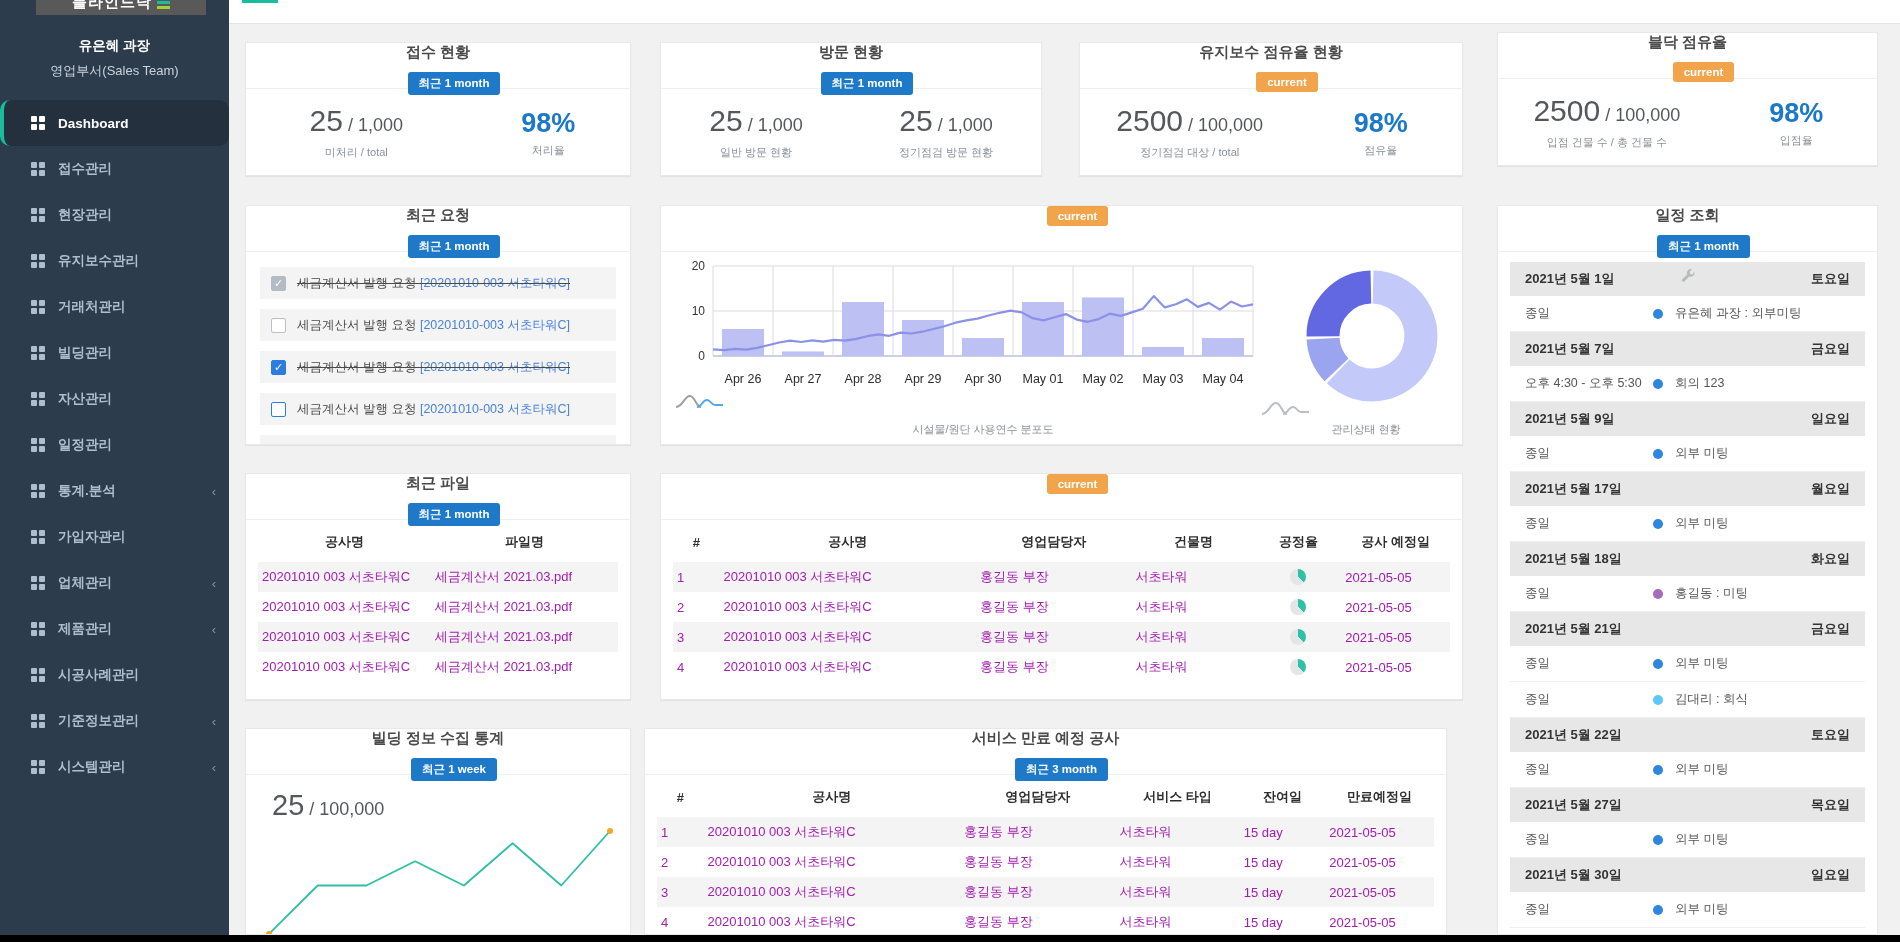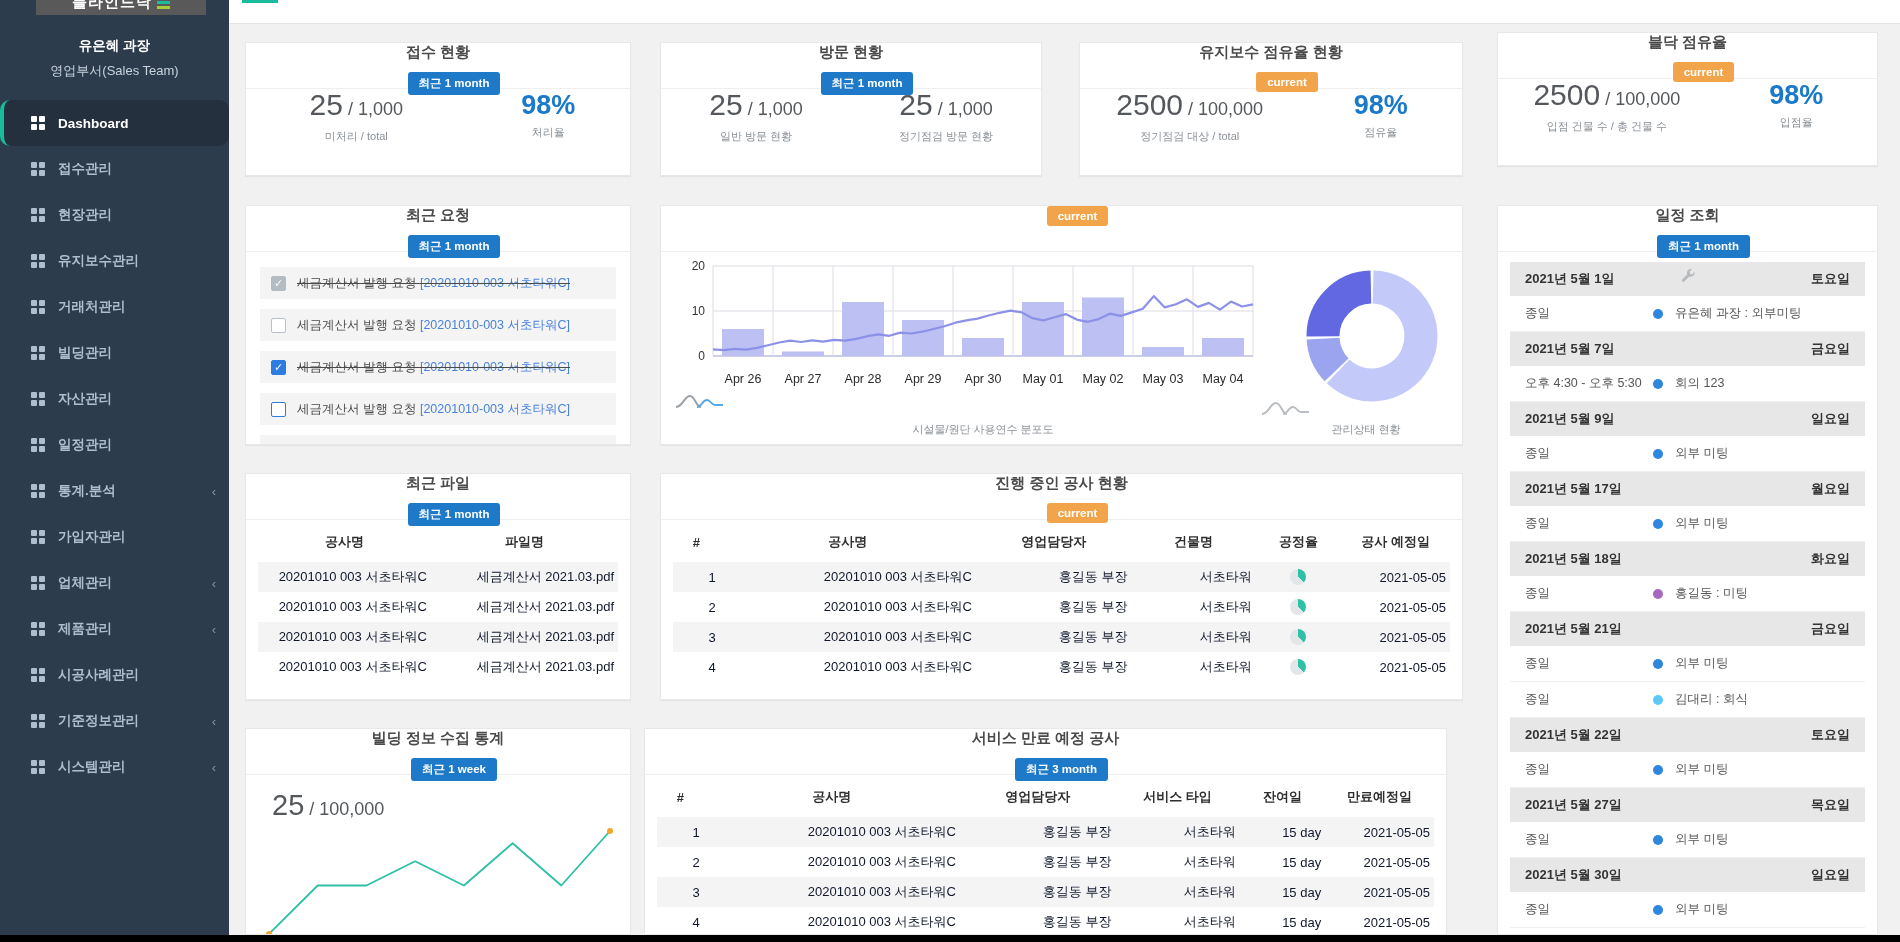--- a/index.html
+++ b/index.html
@@ -29,21 +29,21 @@
   
   .card { position:absolute; background:#fff; border:1px solid #e8e8e8; box-shadow:0 1px 1px rgba(0,0,0,.05); overflow:hidden; }
   .card-hd { height:46px; display:flex; align-items:center; padding:0 20px; border-bottom:1px solid #efefef; gap:10px;flex-direction:column; }
   .card-title { font-size:15px; font-weight:bold; color:#4a4a4a; flex:1; }
   .badge { font-size:11.5px; font-weight:bold; color:#fff; padding:4px 11px; border-radius:3px; white-space:nowrap;margin-left:32px; }
   .badge-blue { background:#1e79c8; }
   .badge-orange { background:#f2a44a; }
   .wrench { flex:none; cursor:pointer; }
 
   
-  .stat-body { display:flex; align-items:flex-start; height:86px; }
+  .stat-body { display:flex; align-items:center; height:86px; }
   .stat { flex:1; text-align:center; }
   .stat.wide { flex:1.35; }
   .num { font-size:30px; color:#54585c; line-height:32px; }
   .den { font-size:18px; color:#54585c; }
   .den::before { content:" / "; }
   .lbl { font-size:11px; color:#8a9097; margin-top:4px; }
   .pct { font-size:27px; font-weight:bold; color:#1a79c8; line-height:32px; }
 
   
   #req-list { padding:15px 14px 0; display:flex; flex-direction:column; gap:10px; }
@@ -61,21 +61,21 @@
   .bar-labels { position:absolute; left:52px; top:166px; width:540px; display:flex; }
   .bar-labels span { flex:1; text-align:center; font-size:12.5px; color:#2b2b2b; }
   .bar-caption { position:absolute; left:52px; top:216px; width:540px; text-align:center; font-size:11px; color:#8a9097; }
   .wave { position:absolute; }
   .donut-svg { position:absolute; left:636px; top:62px; }
   .donut-caption { position:absolute; left:600px; top:216px; width:210px; text-align:center; font-size:11px; color:#8a9097; }
 
   
   table.tbl { width:calc(100% - 24px); margin:0 12px; border-collapse:collapse; table-layout:fixed; }
   .tbl th { font-size:13px; font-weight:bold; color:#2e2e2e; padding:13px 4px 11px; text-align:center; }
-  .tbl td { font-size:13px; color:#0f172a; text-align:right; padding:6px 4px; height:29px; }
+  .tbl td { font-size:13px; color:#a21caf; text-align:left; padding:6px 4px; height:29px; }
   .tbl tbody tr:nth-child(odd) { background:#f4f4f5; }
   .pie { width:16px; height:16px; border-radius:50%; margin:0 auto; }
 
   
   .bd-num { position:absolute; left:26px; top:60px; font-size:29px; color:#54585c; }
   .bd-den { font-size:18px; color:#54585c; }
   .bd-den::before { content:" / "; }
   .line-svg { position:absolute; left:0; top:85px; }
 
   
@@ -533,21 +533,20 @@
           <tr>
             <td>20201010 003 서초타워C</td>
             <td>세금계산서 2021.03.pdf</td>
           </tr>
         </tbody>
       </table>
   </section>
 
   <section class="card" style="left:660px;top:473px;width:803px;height:227px">
     <header class="card-hd">
-      <h3 class="card-title">진행 중인 공사 현황</h3>
       <span class="badge badge-orange">current</span>
     </header>
     <table class="tbl" id="ongoing-table">
         <thead>
           <tr>
             <th style="width: 6%;">#</th>
             <th style="width: 33%;">공사명</th>
             <th style="width: 20%;">영업담당자</th>
             <th style="width: 16%;">건물명</th>
             <th style="width: 11%;">공정율</th>

